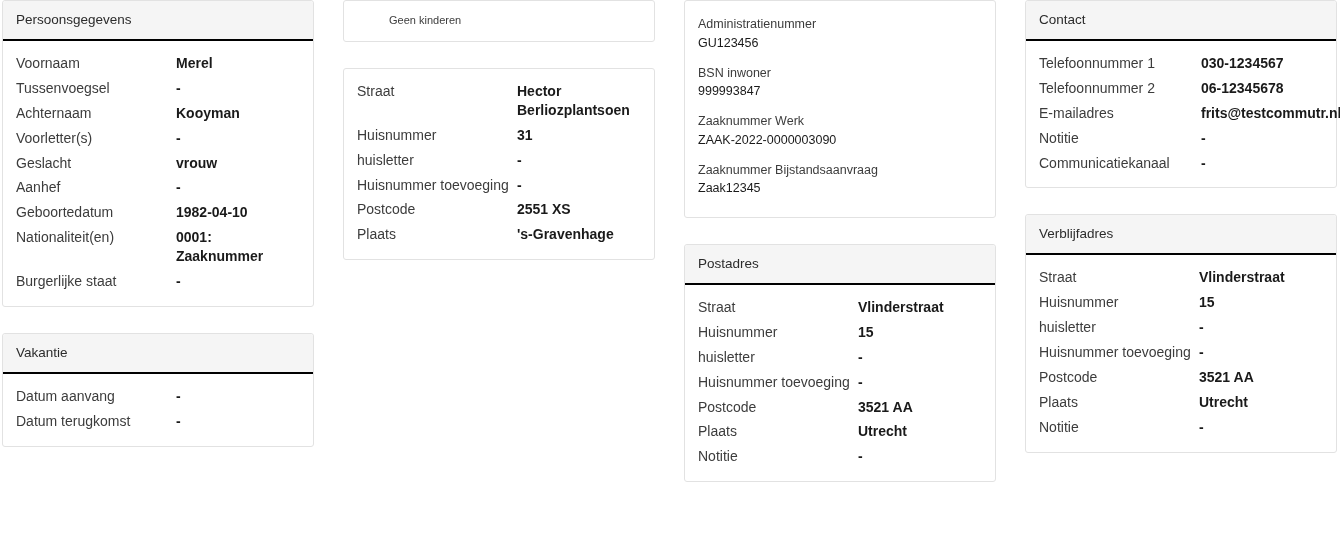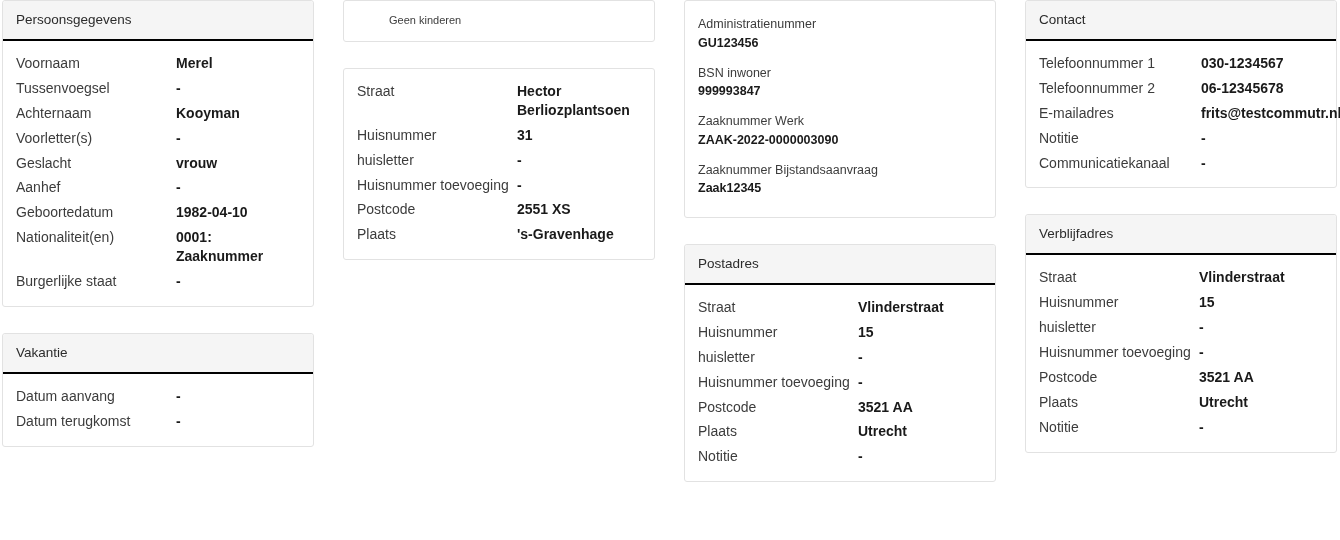--- a/index.html
+++ b/index.html
@@ -73,21 +73,21 @@
   .w-adr  .k { width: 160px; }
   .w-vak  .k { width: 160px; }
 
   
   .stack {
     padding: 4px 0 7px 0;
     font-size: 12.5px;
     line-height: 1.5;
   }
   .stack .k { color: #3c3c3c; display: block; }
-  .stack .v { color: #1a1a1a; font-weight: bold; display: block; }
+  .stack .v { color: #1a1a1a; font-weight: normal; display: block; }
 
   .plain {
     font-size: 11px;
     color: #3c3c3c;
     padding: 3px 0;
     margin-left: 32px;
   }
 </style>
 </head>
 <body>

